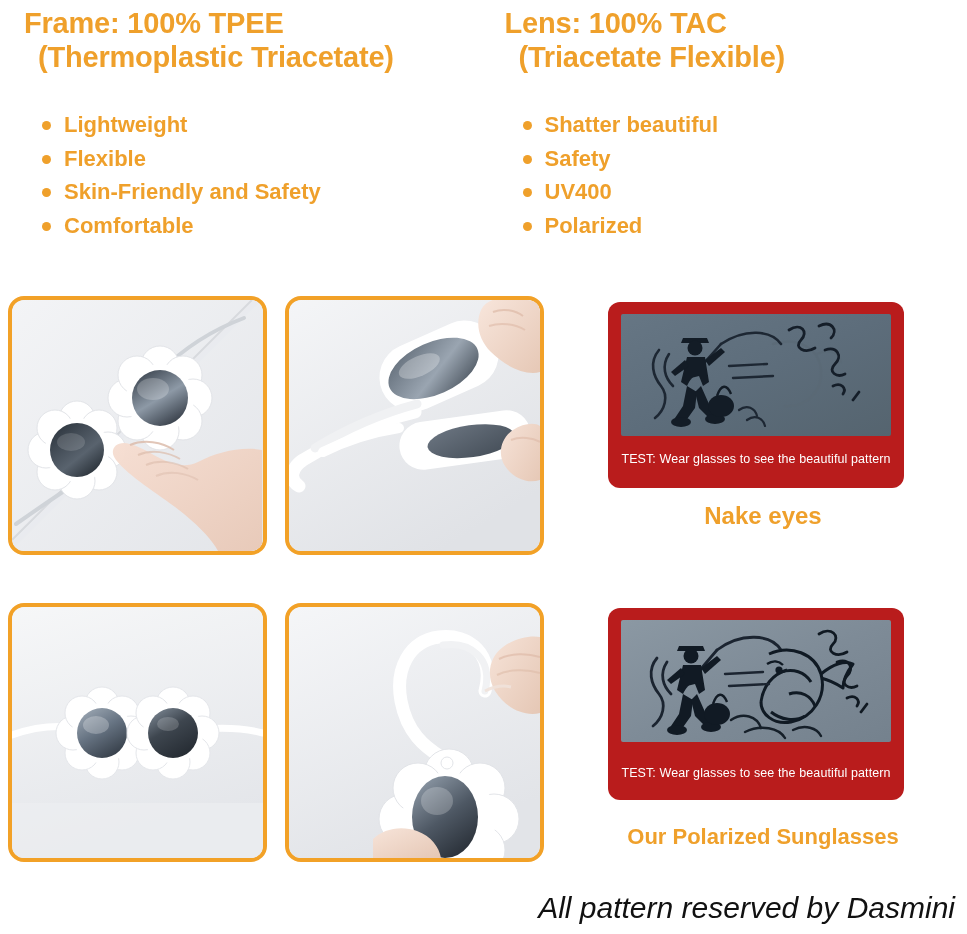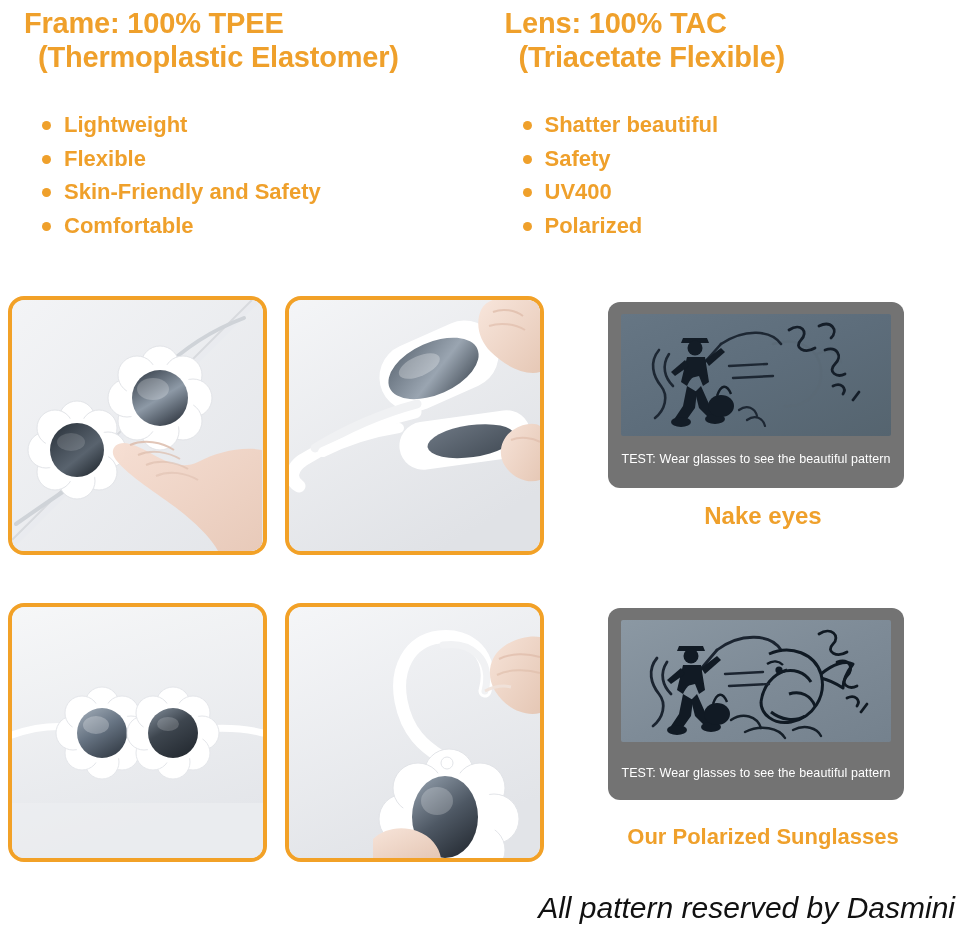--- a/index.html
+++ b/index.html
@@ -102,21 +102,21 @@
     position: absolute;
     width: 310px;
   }
   .test-block.top    { left: 608px; top: 302px; }
   .test-block.bottom { left: 608px; top: 608px; }
 
   .test-card {
     position: relative;
     width: 296px;
     height: 186px;
-    background: #737373;
+    background: #b91c1c;
     border-radius: 12px;
     box-sizing: border-box;
     padding: 12px 13px 0 13px;
   }
   .test-block.bottom .test-card {
     width: 296px;
     height: 192px;
   }
   .test-panel {
     position: relative;
@@ -163,21 +163,21 @@
   svg { display: block; }
 </style>
 </head>
 <body>
 
 <div class="spec-columns">
 
   <div class="spec-col left">
     <div class="spec-title">
       <span>Frame: 100% TPEE</span>
-      <span class="line2">(Thermoplastic Elastomer)</span>
+      <span class="line2">(Thermoplastic Triacetate)</span>
     </div>
     <ul class="spec-list">
       <li>
         <span class="bullet"></span>
         <span>Lightweight</span>
       </li>
       <li>
         <span class="bullet"></span>
         <span>Flexible</span>
       </li>

